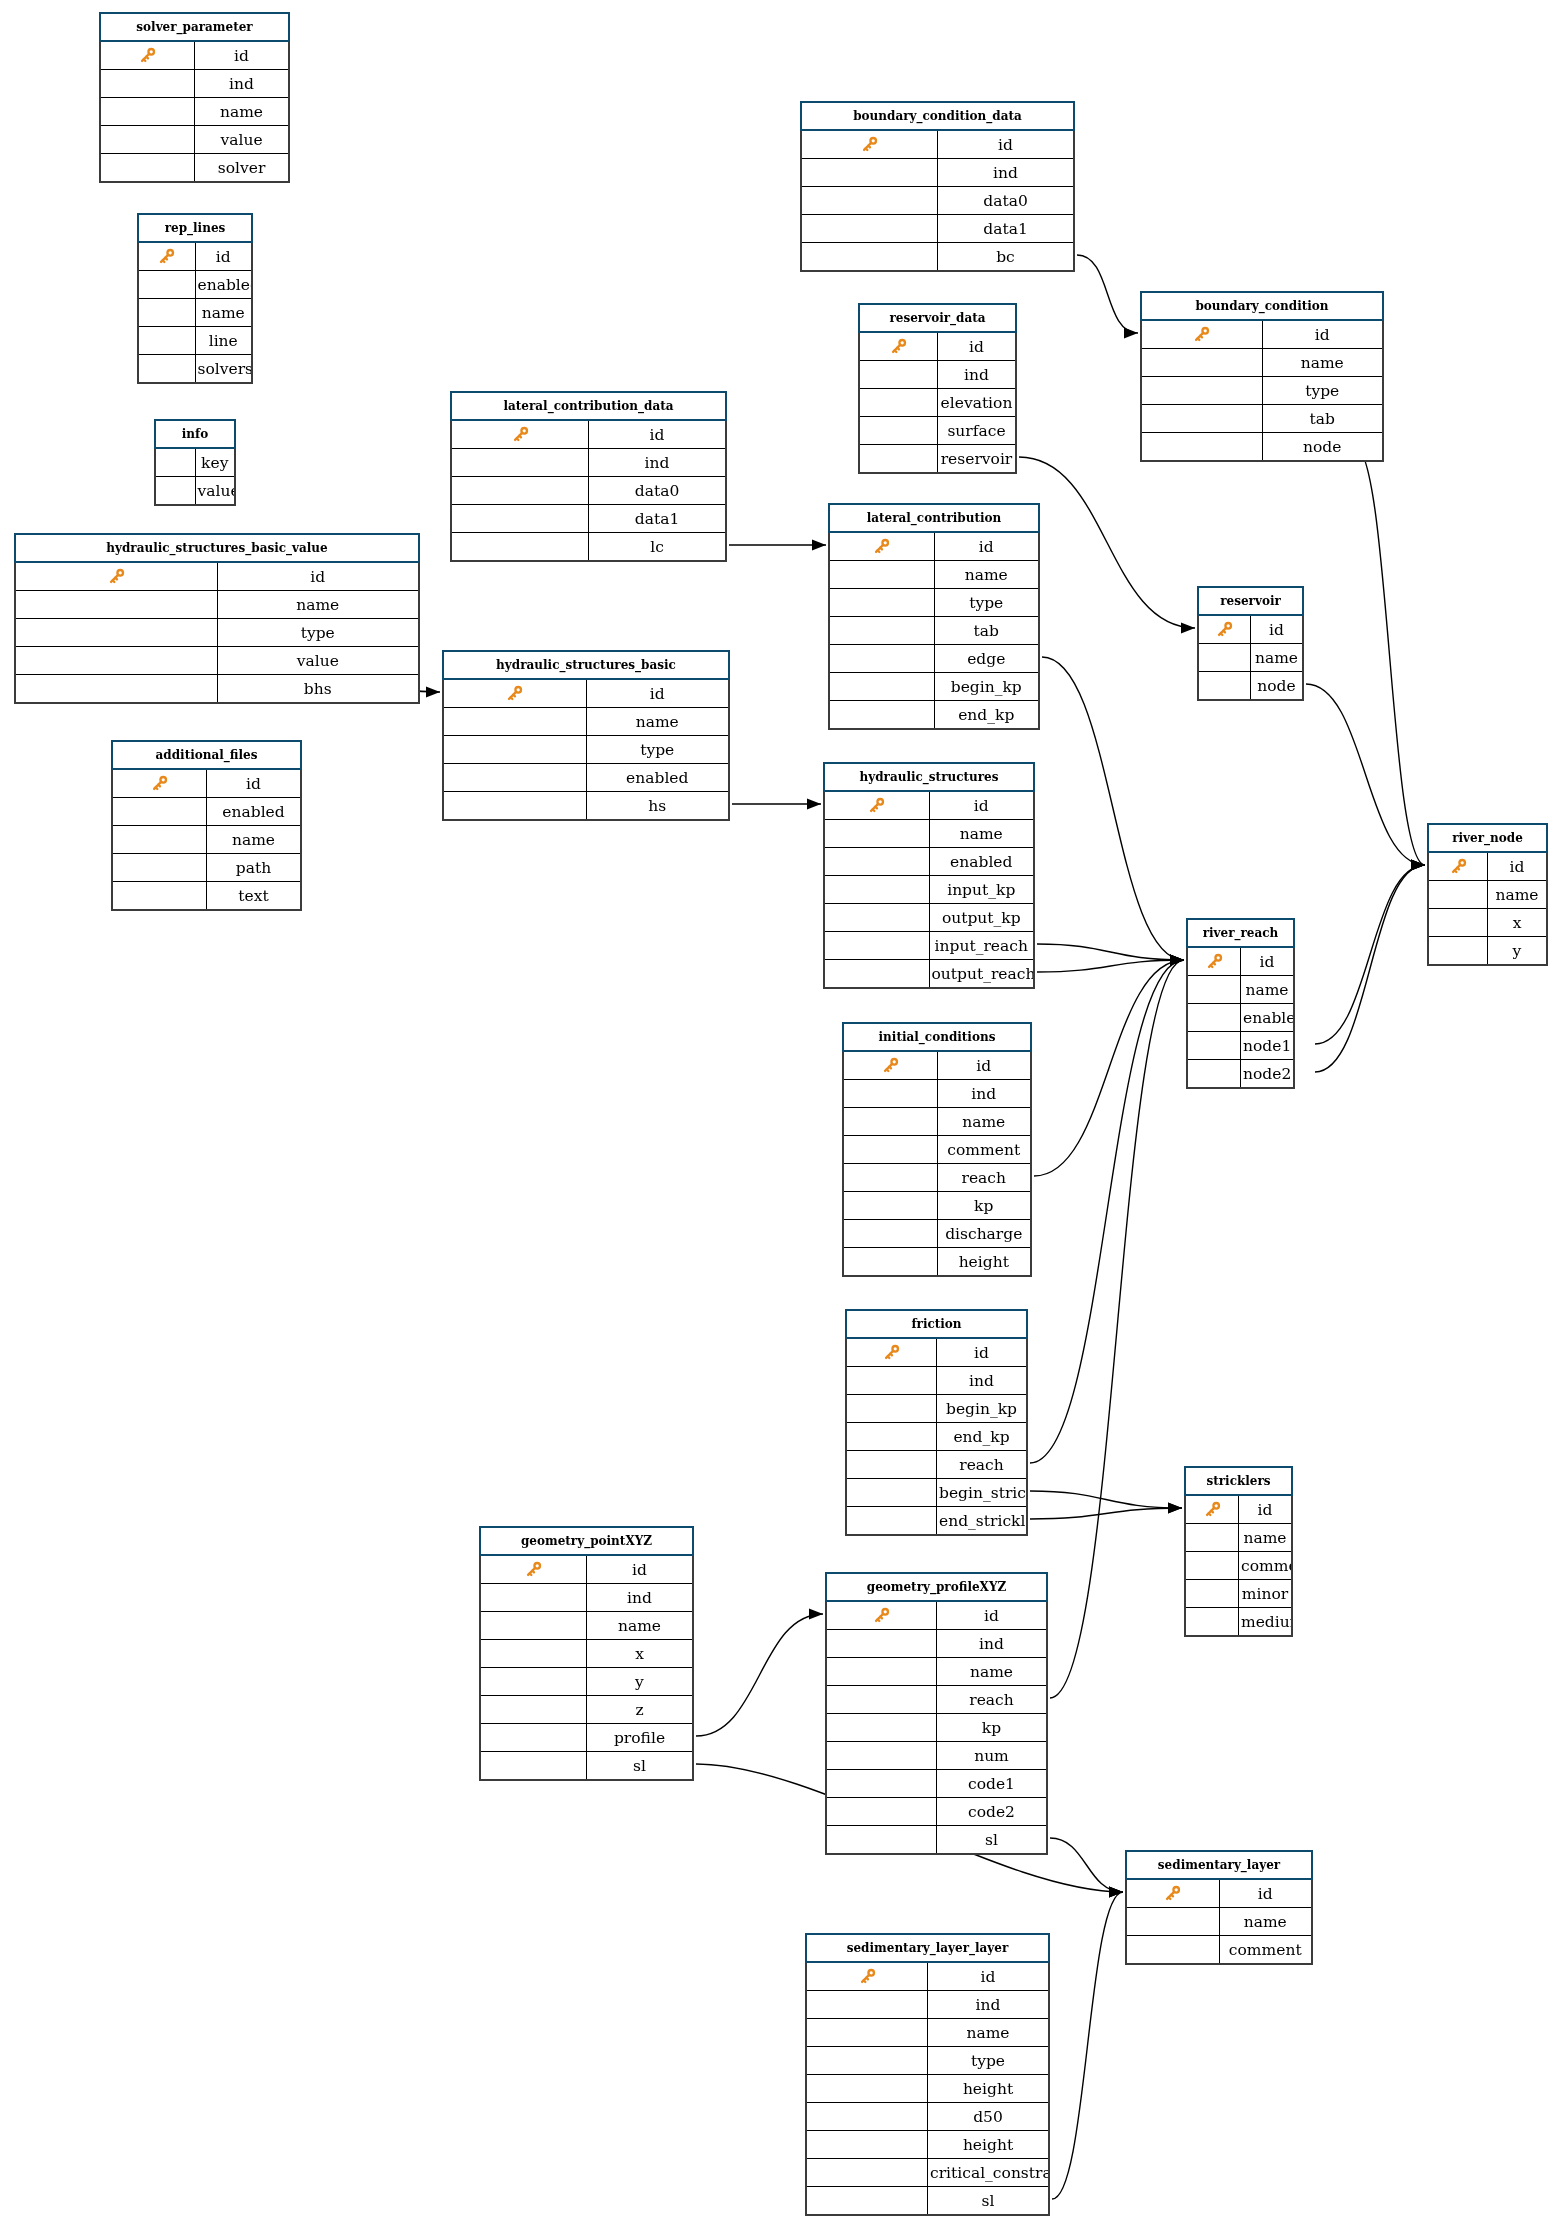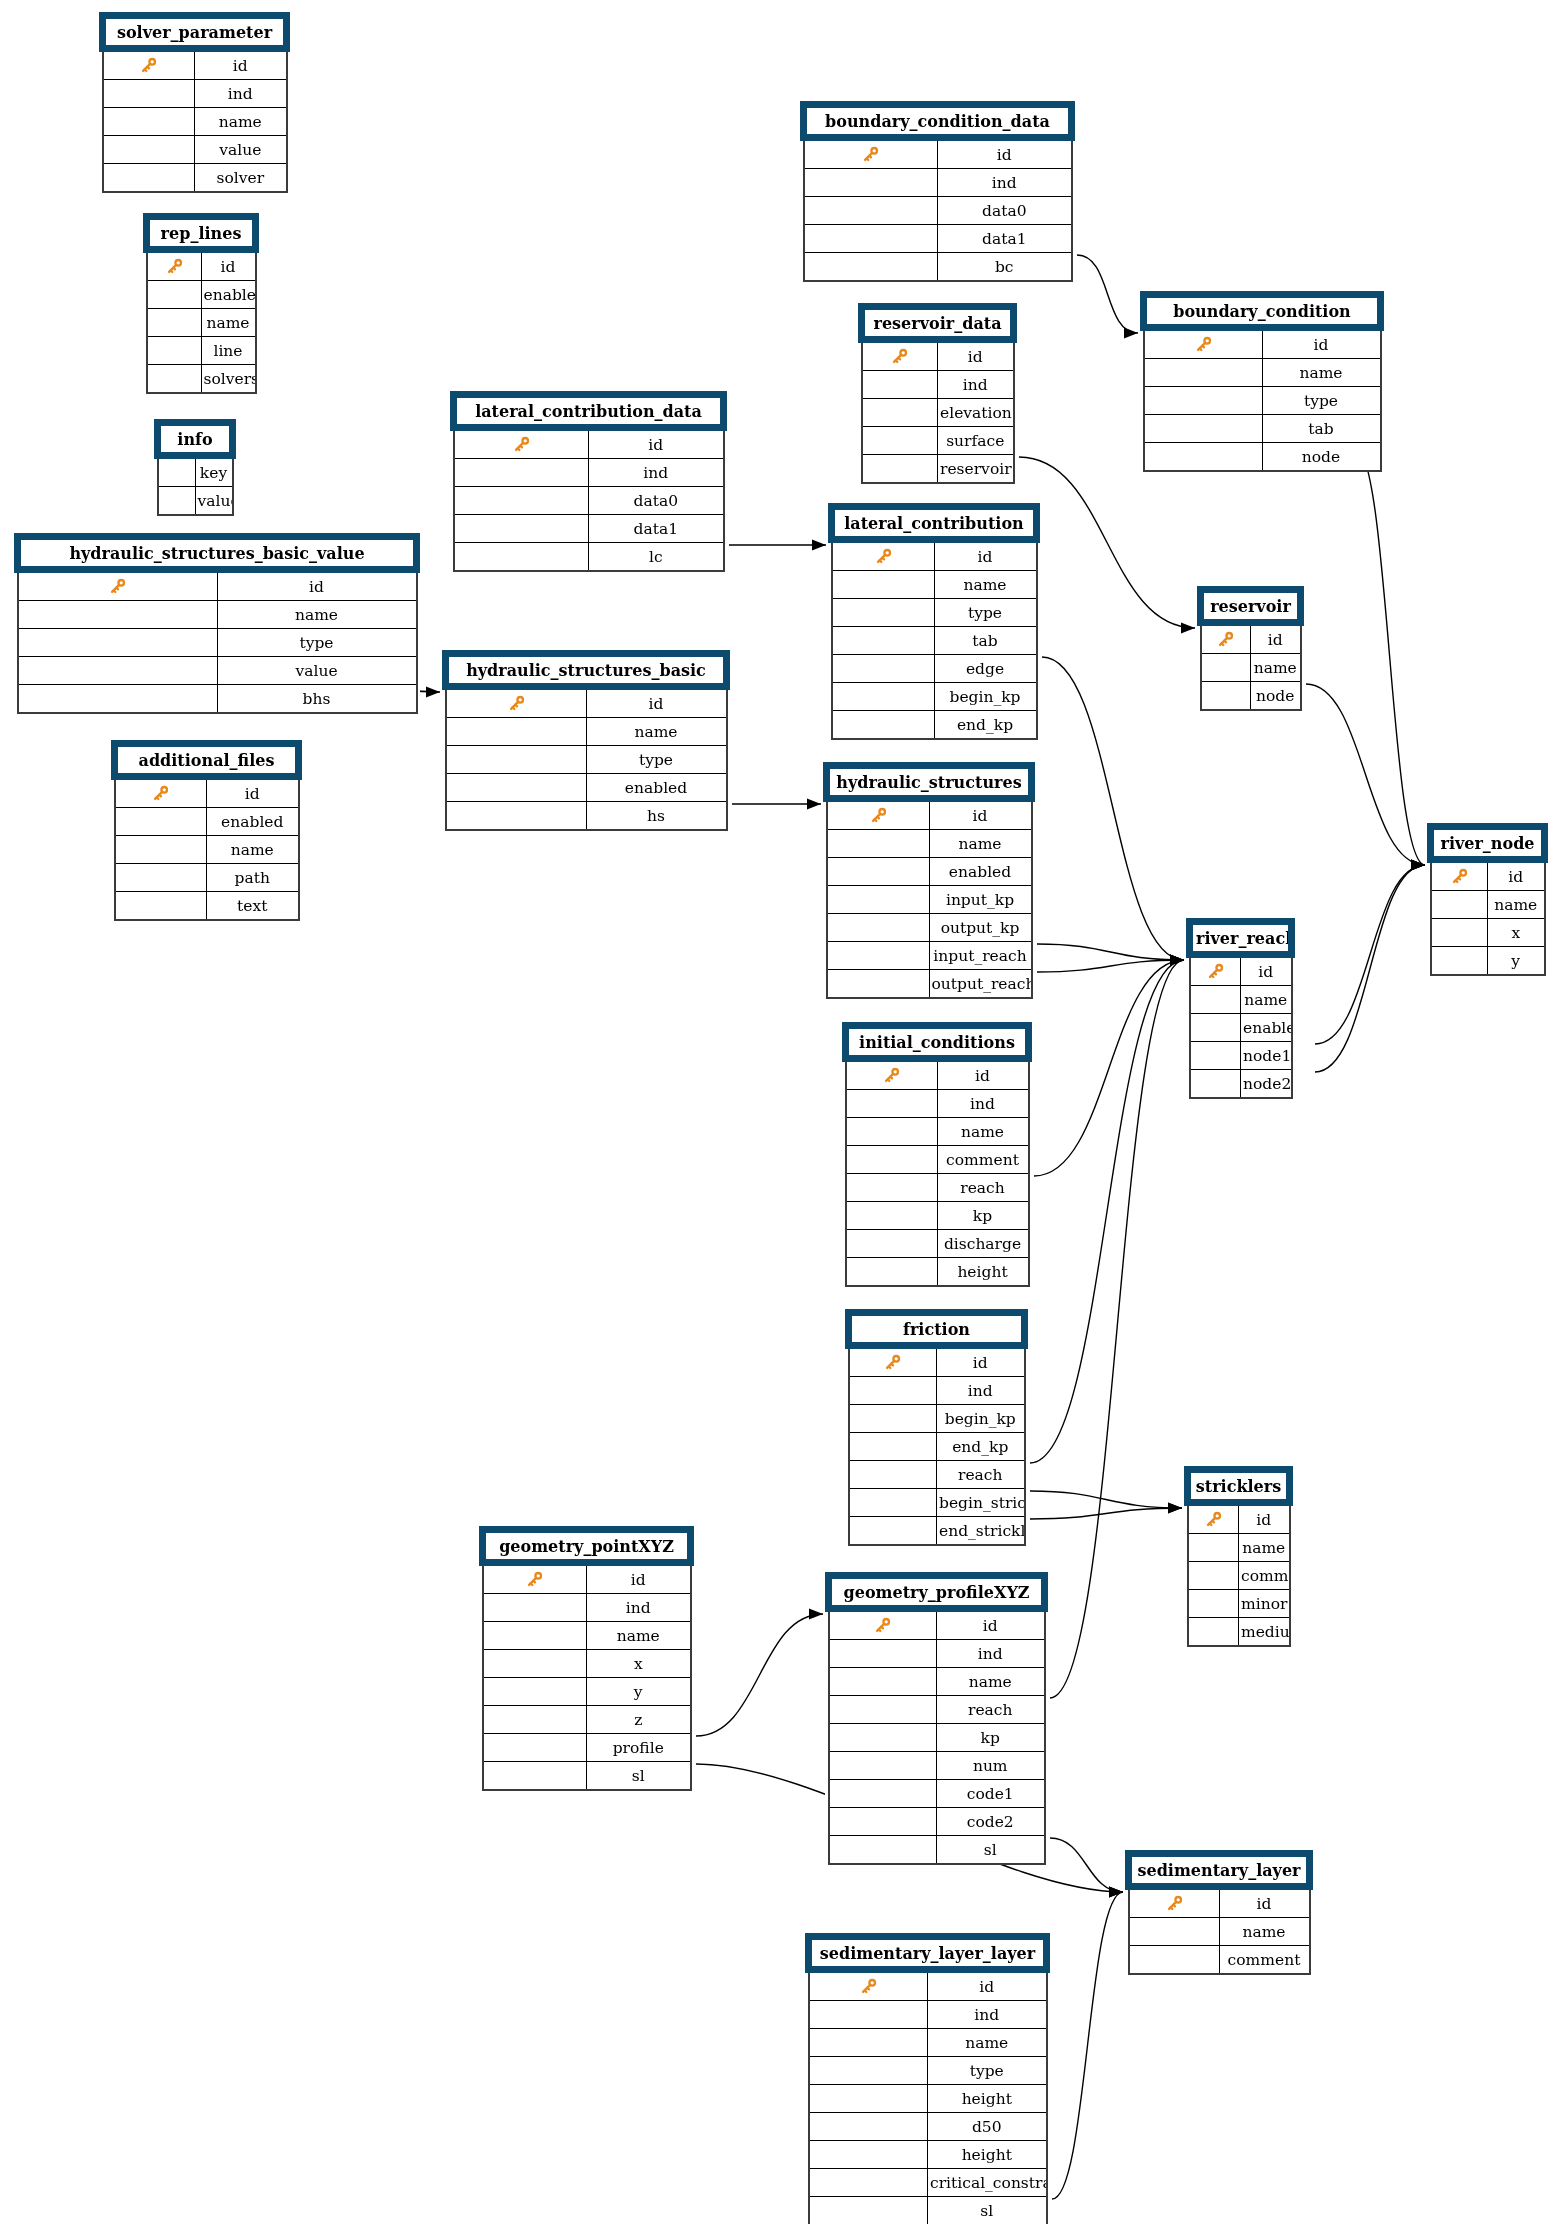--- a/index.html
+++ b/index.html
@@ -1,21 +1,21 @@
 <!DOCTYPE html>
 <html><head>
 <meta charset="utf-8">
 <style>
   html,body{margin:0;padding:0;background:#ffffff;}
   #canvas{position:relative;width:1561px;height:2224px;background:#ffffff;overflow:hidden;
           font-family:"DejaVu Serif", serif;}
   #edge-layer{position:absolute;left:0;top:0;width:1561px;height:2224px;}
   table.ertable{position:absolute;border-collapse:collapse;background:#ffffff;
                 border:2px solid #3b3b3b;table-layout:fixed;}
-  table.ertable th{border:7px solid #0c4a6e;height:26px;font-size:16px;font-weight:bold;
+  table.ertable th{border:2px solid #0c4a6e;height:26px;font-size:12px;font-weight:bold;
                    text-align:center;padding:0 3px;white-space:nowrap;overflow:hidden;}
   table.ertable td{border:1px solid #000;height:27px;font-size:15.5px;text-align:center;
                    padding:0 2px;white-space:nowrap;overflow:hidden;vertical-align:middle;}
   table.ertable td.kc{text-align:center;}
   table.ertable td.kc svg{display:block;margin:0 auto;}
 </style>
 </head>
 <body>
 
 <div id="canvas">
@@ -77,21 +77,21 @@
           <tr>
             <td class="kc" style="width:79px"></td>
             <td class="fc">value</td>
           </tr>
           <tr>
             <td class="kc" style="width:79px"></td>
             <td class="fc">solver</td>
           </tr>
         </tbody>
       </table>
-      <table class="ertable" style="left: 143px; top: 213px; width: 116px;">
+      <table class="ertable" style="left: 137px; top: 213px; width: 116px;">
         <tbody>
           <tr>
             <th colspan="2">rep_lines</th>
           </tr>
           <tr>
             <td class="kc" style="width:32px">
               <svg viewBox="0 0 24 22" width="19" height="17">
                 <g stroke="#e8891c" stroke-width="3" fill="none" stroke-linecap="round">
                   <circle cx="16.8" cy="6.2" r="3.6"></circle>
                   <path d="M14.1,8.9 L5,18"></path>

